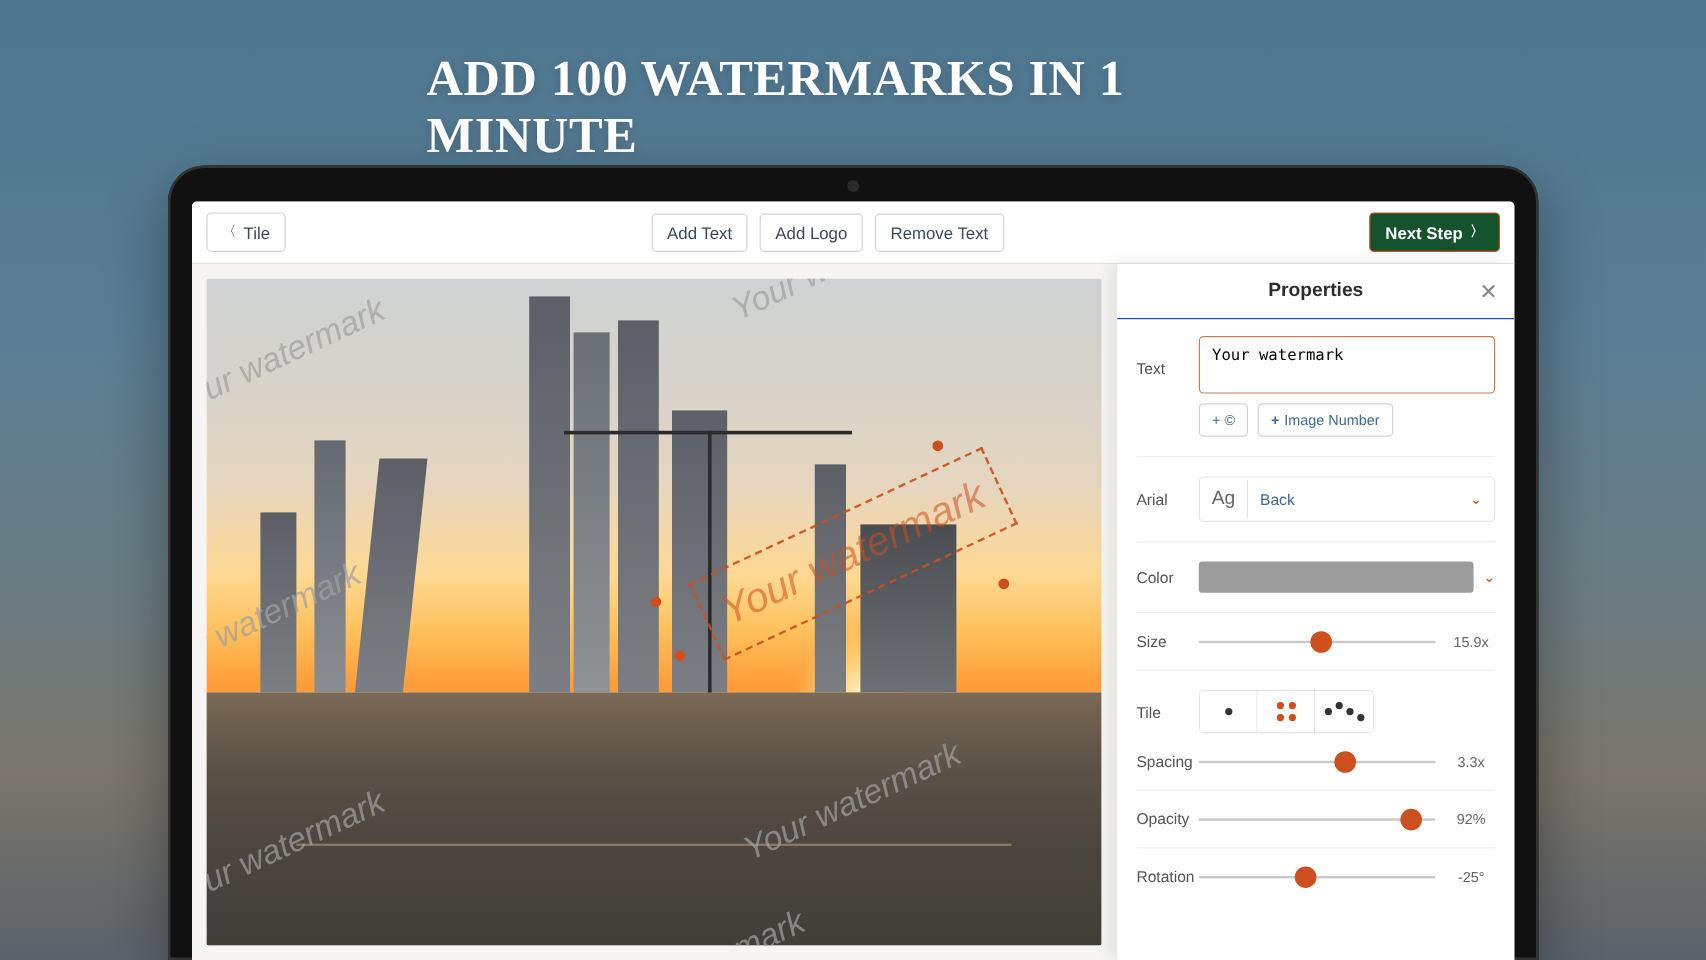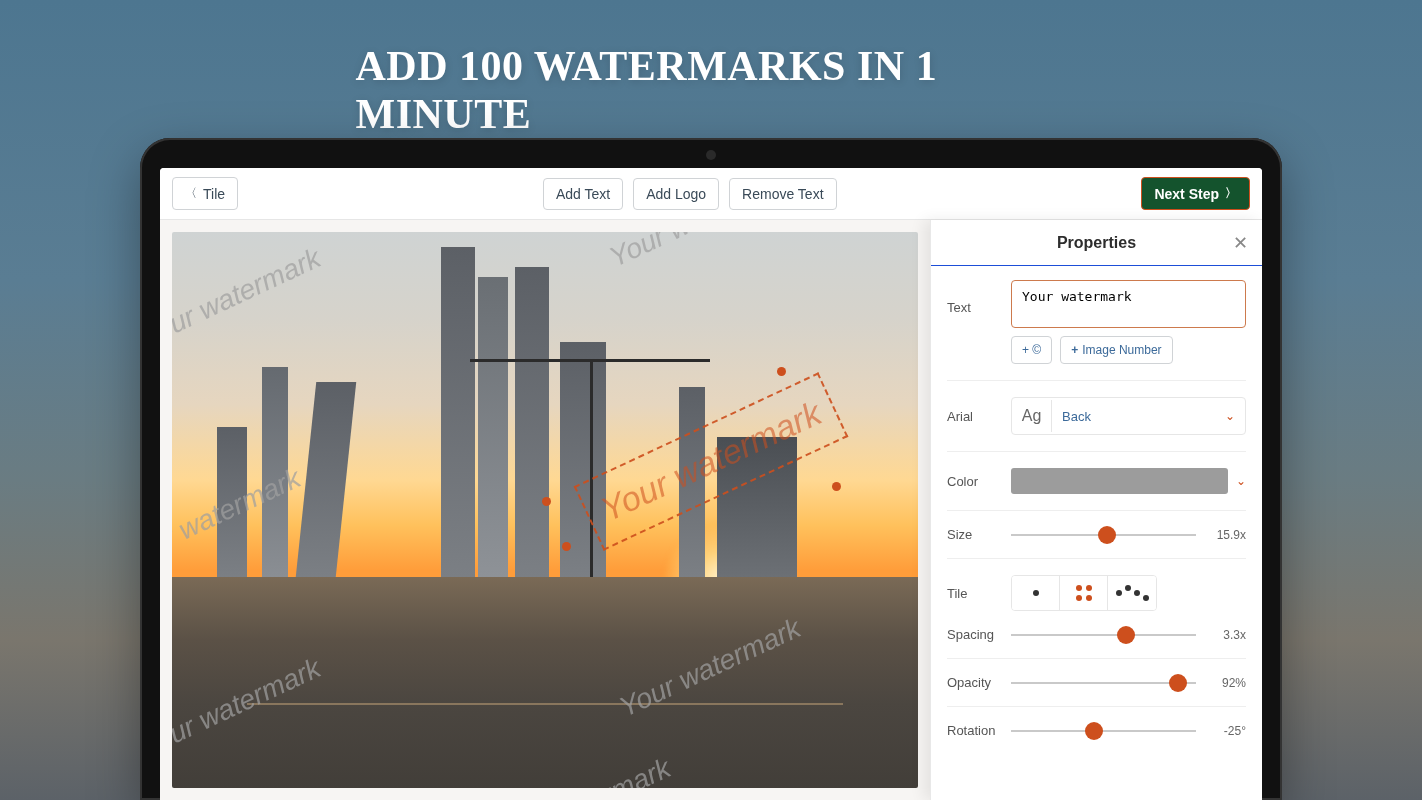--- a/index.html
+++ b/index.html
@@ -111,21 +111,21 @@
 }
 .panel-hd {
   height:46px; display:flex; align-items:center; justify-content:center;
   border-bottom:1px solid #1d4ed8; position:relative; font-weight:600; color:#2d2d2d;
 }
 .panel-hd .close {
   position:absolute; right:14px; top:50%; transform:translateY(-50%);
   font-size:18px; color:#888; cursor:pointer; background:none; border:none;
 }
 .panel-body { padding: 14px 16px; display:flex; flex-direction:column; gap:16px; overflow:hidden; }
-.row { display:flex; align-items:center; gap:12px; }
+.row { display:flex; align-items:center; }
 .row-label { width:52px; font-size:13px; color:#555; }
 .row-ctl { flex:1; display:flex; align-items:center; gap:8px; }
 .text-box {
   flex:1; border:1.5px solid #cd7a4d; border-radius:4px; padding:8px 10px;
   font-size:13px; height:60px; resize:none;
 }
 .mini-btn {
   display:inline-flex; align-items:center; gap:4px;
   border:1px solid #d0d3d6; border-radius:4px; padding:6px 10px;
   font-size:12px; color:#3c6a9a; cursor:pointer; background:#fff;
@@ -140,21 +140,21 @@
 .font-sel { flex:1; border:1px solid #e6e6e6; border-radius:4px; display:flex; align-items:center; padding-right:10px; height:38px; }
 .swatch { flex:1; height:26px; background:#9c9c9c; border-radius:3px; }
 .slider-wrap { flex:1; display:flex; align-items:center; gap:10px; }
 .slider {
   flex:1; height:2px; background:#c9c9c9; position:relative;
 }
 .slider .thumb {
   position:absolute; top:50%; transform:translate(-50%,-50%);
   width:18px; height:18px; border-radius:50%; background:#cd4f1d;
 }
-.slider-val { width:40px; text-align:right; font-size:12px; color:#666; }
+.slider-val { width:40px; text-align:center; font-size:12px; color:#666; }
 .tile-opts { display:flex; border:1px solid #e6e6e6; border-radius:4px; overflow:hidden; }
 .tile-opt {
   width:48px; height:34px; display:flex; align-items:center; justify-content:center;
   background:#fff; border-right:1px solid #e6e6e6; cursor:pointer;
 }
 .tile-opt:last-child{ border-right:none; }
 .dot { width:6px; height:6px; border-radius:50%; background:#333; }
 .dot.accent{ background:#cd4f1d; }
 .dots4 { display:grid; grid-template-columns:1fr 1fr; gap:4px; }
 .dotsdiag { display:flex; gap:3px; align-items:center;}

